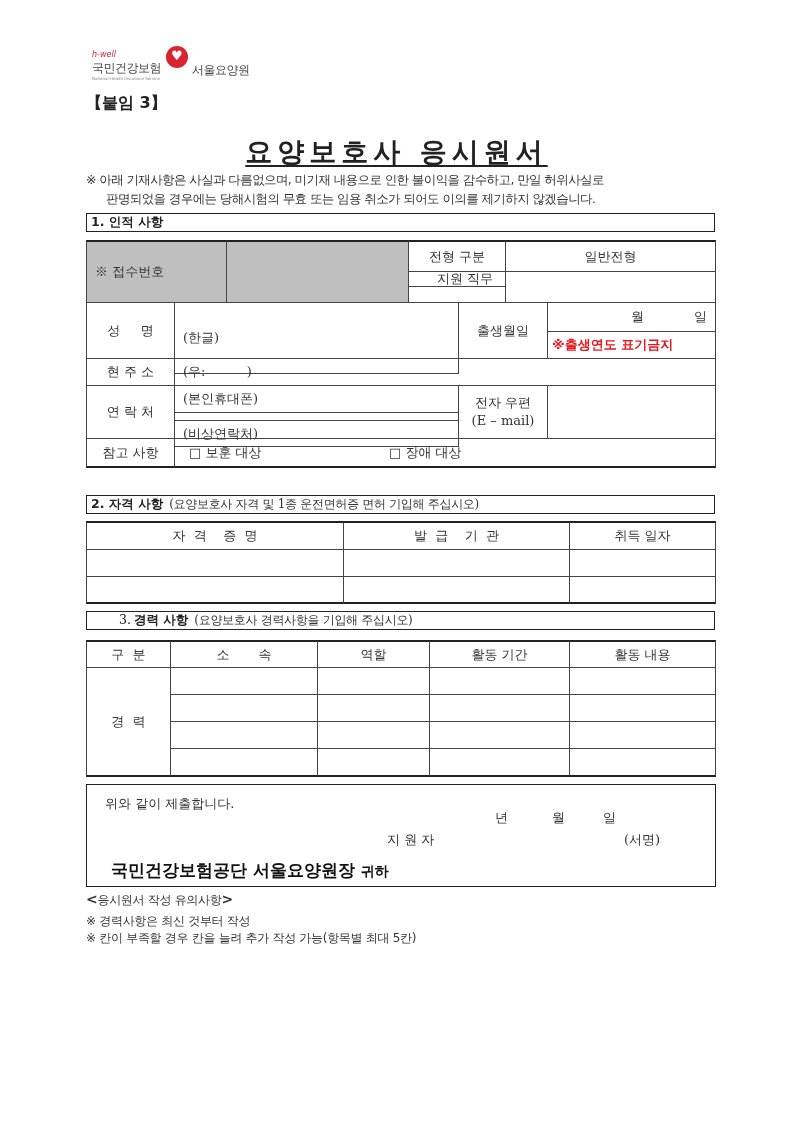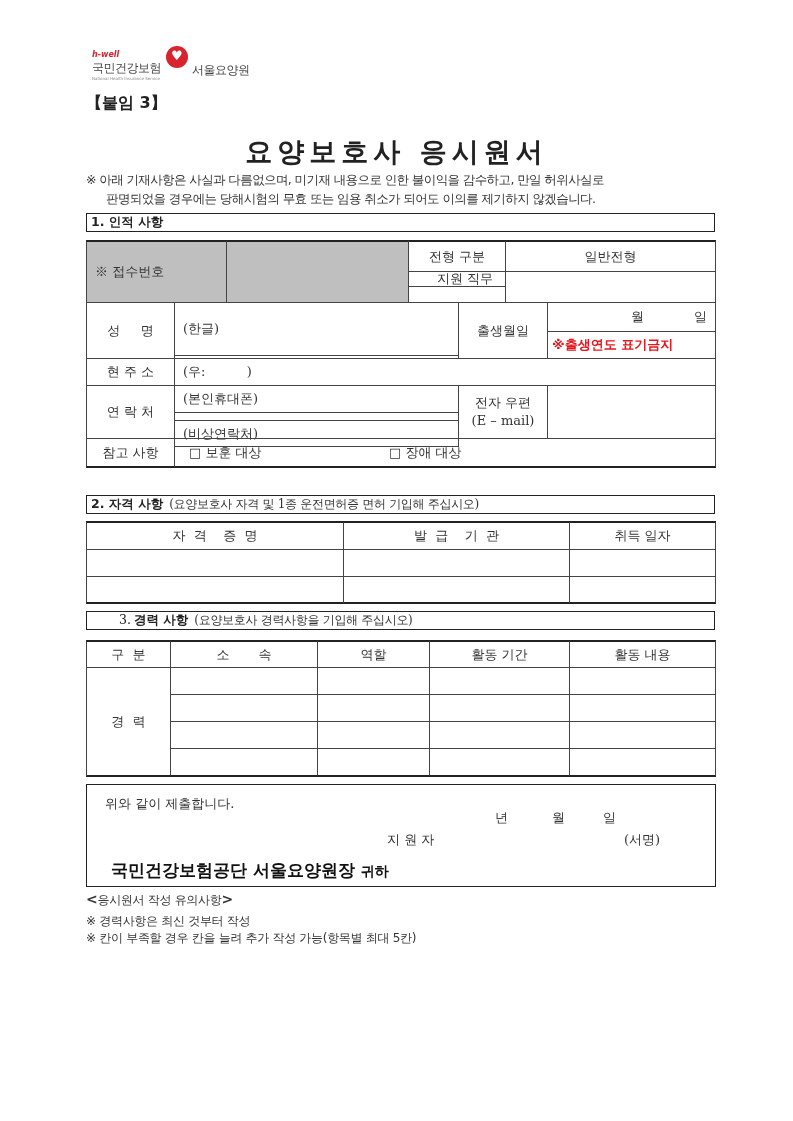--- a/index.html
+++ b/index.html
@@ -2,30 +2,30 @@
 <html><head>
 <meta charset="utf-8">
 <style>
   html, body { margin:0; padding:0; background:#ffffff; }
   body { width:793px; height:1121px; position:relative; overflow:hidden;
          font-family:"DejaVu Serif","Liberation Serif",serif; color:#222; }
   .abs { position:absolute; }
 
   
   .logo { left:86px; top:44px; width:180px; height:42px; }
-  .logo .hwell { position:absolute; left:6px; top:6px; font-size:8px; color:#d9232e; font-style:italic; font-weight:bold; font-family:"DejaVu Sans",sans-serif; }
+  .logo .hwell { position:absolute; left:6px; top:6px; font-size:8px; color:#d9232e; font-style:italic; font-weight:normal; font-family:"DejaVu Sans",sans-serif; }
   .logo .nhis { position:absolute; left:6px; top:16px; font-size:12px; color:#444; font-family:"DejaVu Sans",sans-serif; letter-spacing:-0.5px; }
   .logo .nhis-sub { position:absolute; left:6px; top:32px; font-size:4px; color:#888; font-family:"DejaVu Sans",sans-serif; }
   .logo .heart { position:absolute; left:80px; top:2px; width:22px; height:22px; border-radius:50%; background:#d9232e; }
   .logo .heart::after { content:"\2665"; position:absolute; left:5px; top:2px; color:#fff; font-size:13px; }
   .logo .branch { position:absolute; left:106px; top:18px; font-size:12px; color:#444; font-family:"DejaVu Sans",sans-serif; letter-spacing:-0.5px; }
 
   .attach { left:86px; top:93px; font-size:16px; font-weight:bold; font-family:"DejaVu Sans",sans-serif; }
   .title { left:0; width:793px; top:134px; text-align:center; font-size:27px; font-weight:bold; }
-  .title span { text-underline-offset:4px; text-decoration-thickness:2px; letter-spacing:5px;text-align:center; }
+  .title span { text-decoration:underline; text-underline-offset:4px; text-decoration-thickness:2px; letter-spacing:5px;text-align:center; }
 
   .notice { left:86px; width:640px; font-size:12.5px; font-family:"DejaVu Sans",sans-serif; color:#333; letter-spacing:-0.6px; white-space:nowrap; }
 
   .sect { left:86px; width:629px; border:1.5px solid #222; height:19px; box-sizing:border-box;
           font-size:12.5px; line-height:16px; padding-left:4px; font-family:"DejaVu Sans",sans-serif; white-space:nowrap; }
   .sect b { font-weight:bold; }
   .sect .hint { font-family:"DejaVu Serif",serif; font-weight:normal; color:#333; margin-left:6px; font-size:12px; letter-spacing:-0.3px; }
 
   .cell { position:absolute; box-sizing:border-box; border:1px solid #444; font-size:13px;
           display:flex; align-items:center; color:#333; }
@@ -67,21 +67,21 @@
 <div class="abs" style="left:0;top:0;">
 
   <div class="cell gray l thick-top" style="left:86px;top:240px;width:141px;height:63px;">※ 접수번호</div>
   <div class="cell gray thick-top" style="left:226px;top:240px;width:183px;height:63px;"></div>
   <div class="cell c thick-top" style="left:408px;top:240px;width:98px;height:32px;">전형 구분</div>
   <div class="cell c thick-top" style="left:505px;top:240px;width:211px;height:32px;">일반전형</div>
   <div class="cell c" style="left:408px;top:271px;width:98px;height:16px;padding-left:16px;">지원 직무</div>
   <div class="cell" style="left:505px;top:271px;width:211px;height:32px;"></div>
 
   <div class="cell c" style="left:86px;top:302px;width:89px;height:57px;white-space:pre;">성     명</div>
-  <div class="cell l" style="left:174px;top:302px;width:285px;height:54px;">(한글)</div>
+  <div class="cell l" style="left:174px;top:302px;width:285px;height:72px;">(한글)</div>
   <div class="cell c" style="left:458px;top:302px;width:90px;height:57px;">출생월일</div>
   <div class="cell" style="left:547px;top:302px;width:169px;height:30px;justify-content:flex-end;padding-right:8px;">
     <span style="margin-right:50px;">월</span>
     <span>일</span>
   </div>
   <div class="cell l red" style="left:547px;top:331px;width:169px;height:28px;padding-left:4px;">※출생연도 표기금지</div>
 
   <div class="cell c" style="left:86px;top:358px;width:89px;height:28px;">현 주 소</div>
   <div class="cell l" style="left:174px;top:358px;width:542px;height:28px;white-space:pre;">(우:          )</div>
 

